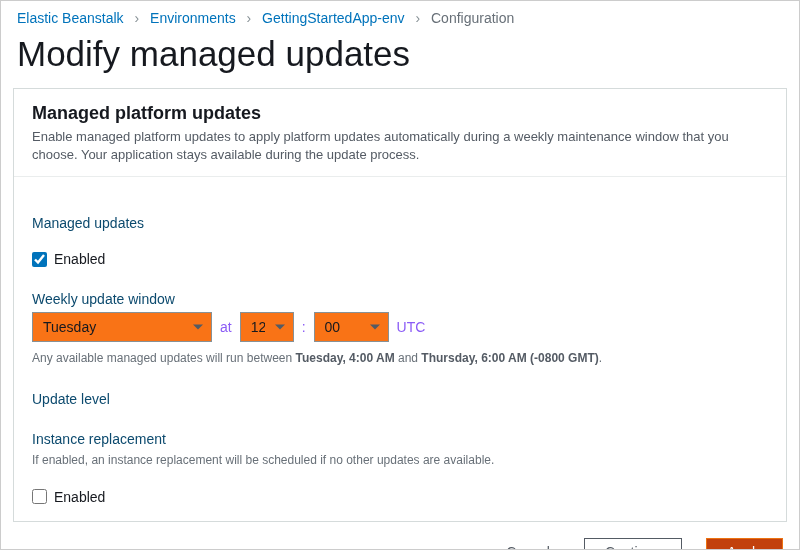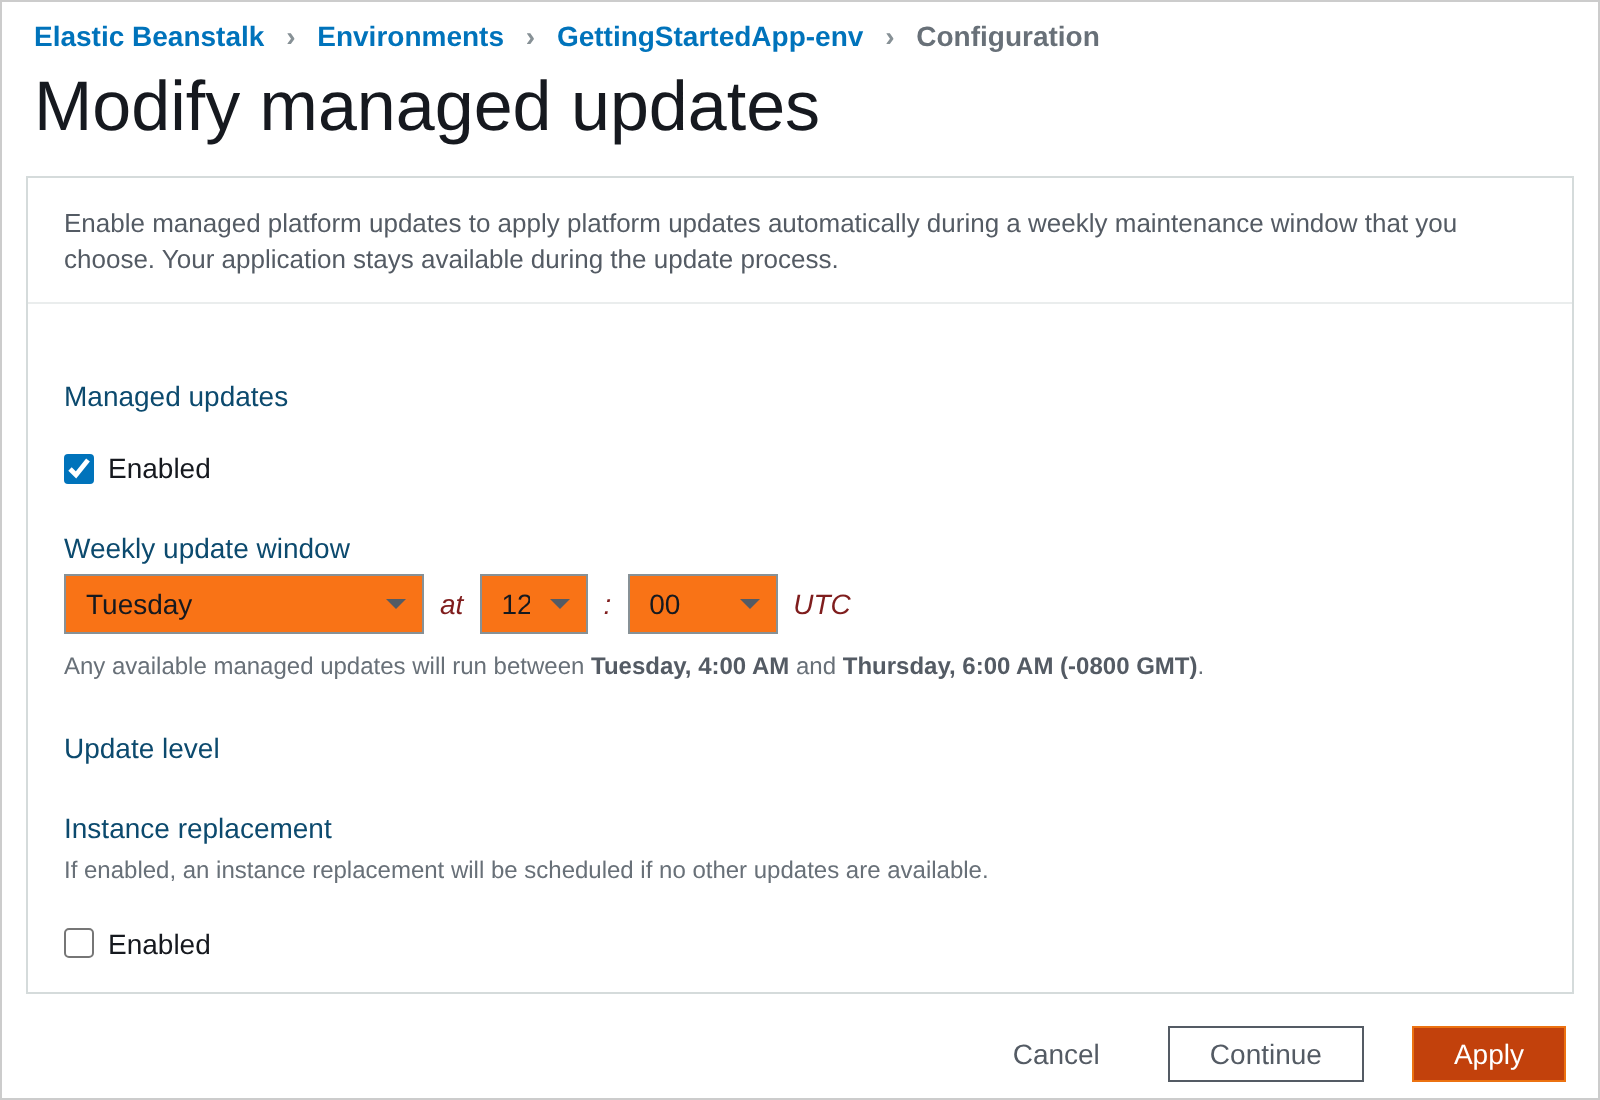--- a/index.html
+++ b/index.html
@@ -10,21 +10,20 @@
     color: #16191f;
     background: #fff;
     width: 800px;
     height: 550px;
     overflow: hidden;
     border: 1px solid #ccc;
   }
   .breadcrumbs {
     padding: 9px 4px 6px 16px;
     font-size: 14px;
-    font-weight: bold;
   }
   .breadcrumbs a {
     color: #0073bb;
     text-decoration: none;
     cursor: pointer;
   }
   .breadcrumbs .sep {
     color: #879196;
     margin: 0 7px;
     display: inline-block;
@@ -110,21 +109,21 @@
     border-left: 5px solid transparent;
     border-right: 5px solid transparent;
     border-top: 5px solid #545b64;
   }
   .row-inline {
     display: flex;
     align-items: center;
     gap: 8px;
     margin-top: 4px;
   }
-  .row-inline .txt { color: #7f1d1d; font-size: 14px; font-style: italic; }
+  .row-inline .txt { color: #8b5cf6; font-size: 14px; }
   .footer {
     display: flex;
     justify-content: flex-end;
     align-items: center;
     gap: 24px;
     padding: 10px 16px 10px 0;
     margin-top: 6px;
   }
   .btn {
     font-size: 14px;
@@ -161,20 +160,21 @@
   <span class="sep">›</span>
   <a>GettingStartedApp-env</a>
   <span class="sep">›</span>
   <span class="current">Configuration</span>
 </div>
 
 <h1 class="page-title">Modify managed updates</h1>
 
 <div class="panel">
   <div class="panel-header">
+    <h2>Managed platform updates</h2>
     <div class="panel-desc">Enable managed platform updates to apply platform updates automatically during a weekly maintenance window that you choose. Your application stays available during the update process.</div>
   </div>
   <div class="panel-body">
 
     <div class="field-block">
       <div class="field-label">Managed updates</div>
       <div class="chk-row">
         <input type="checkbox" checked="" style="">
         <span>Enabled</span>
       </div>

